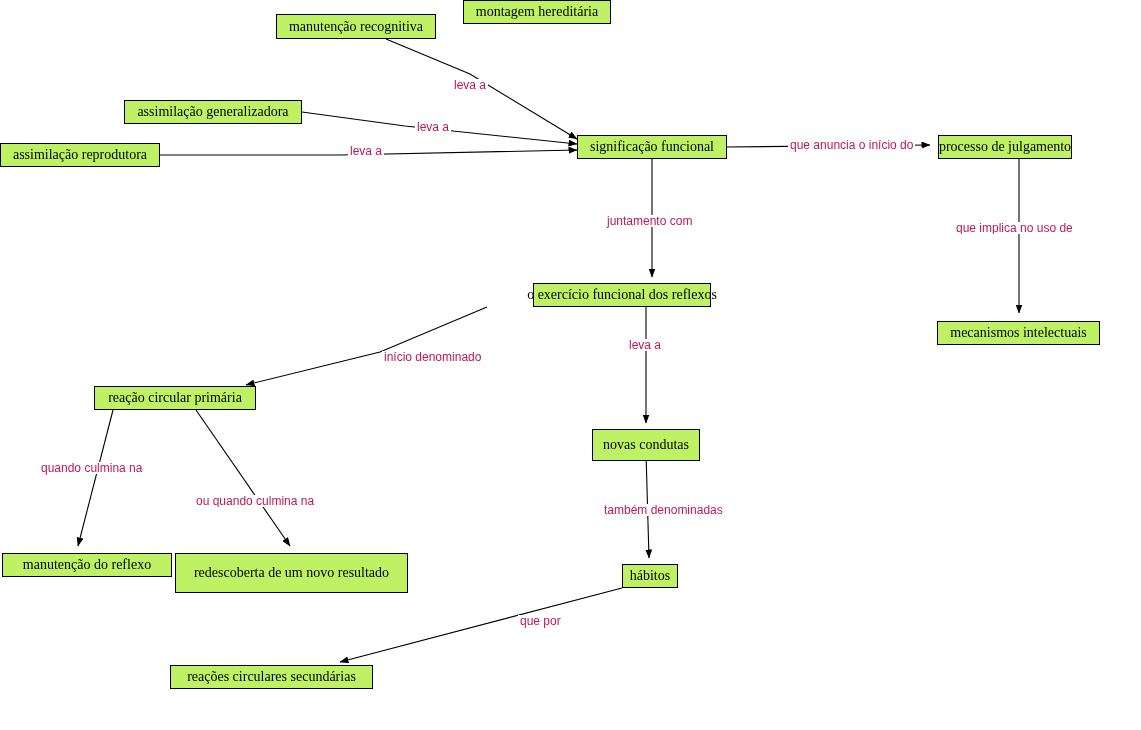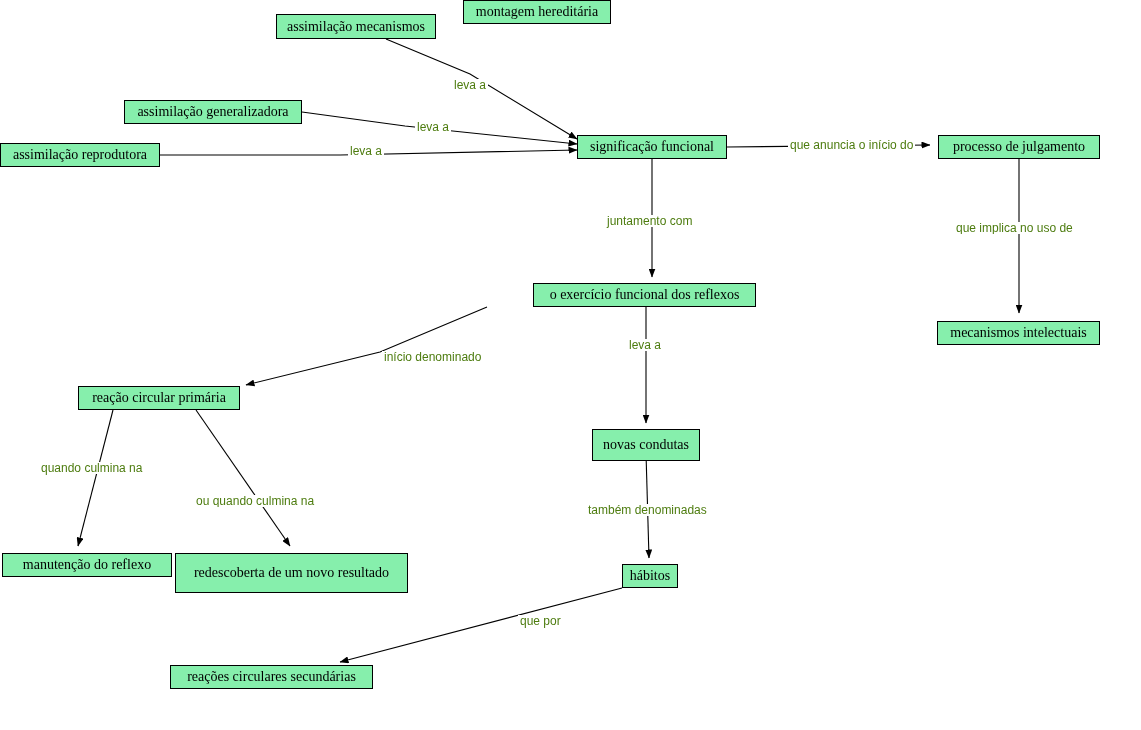--- a/index.html
+++ b/index.html
@@ -21,38 +21,38 @@
     left: 0;
     top: 0;
     width: 1141px;
     height: 730px;
     pointer-events: none;
   }
   .node {
     position: absolute;
     box-sizing: border-box;
     border: 1px solid #000000;
-    background: #86efac;
+    background: #bef264;
     font-family: "Liberation Serif", serif;
     font-size: 14px;
     line-height: 1;
     color: #000000;
     white-space: nowrap;
     display: flex;
     align-items: center;
     justify-content: center;
     padding: 0 2px;
     z-index: 2;
   }
   .link-label {
     position: absolute;
     font-family: "Liberation Sans", sans-serif;
     font-size: 12px;
     line-height: 1;
-    color: #4d7c0f;
+    color: #be185d;
     background: #ffffff;
     white-space: nowrap;
     padding: 0 2px;
     z-index: 3;
   }
   .link-label.clipped {
     overflow: hidden;
   }
 </style>
 </head>
@@ -76,43 +76,43 @@
         <path d="M 487 307 L 380 352 L 246 385" marker-end="url(#arrowhead)"></path>
         <path d="M 646 307 L 646 423" marker-end="url(#arrowhead)"></path>
         <path d="M 113 410 L 78 546" marker-end="url(#arrowhead)"></path>
         <path d="M 196 410 L 290 546" marker-end="url(#arrowhead)"></path>
         <path d="M 646 453 L 649 558" marker-end="url(#arrowhead)"></path>
         <path d="M 622 588 L 340 662" marker-end="url(#arrowhead)"></path>
       </g>
   </svg>
 
   <div id="nodes-layer">
-      <div class="node" style="left: 276px; top: 14px; width: 160px; height: 25px;">assimilação mecanismos</div>
+      <div class="node" style="left: 276px; top: 14px; width: 160px; height: 25px;">manutenção recognitiva</div>
       <div class="node" style="left: 463px; top: 0px; width: 148px; height: 24px;">montagem hereditária</div>
       <div class="node" style="left: 124px; top: 100px; width: 178px; height: 24px;">assimilação generalizadora</div>
       <div class="node" style="left: 0px; top: 143px; width: 160px; height: 24px;">assimilação reprodutora</div>
       <div class="node" style="left: 577px; top: 135px; width: 150px; height: 24px;">significação funcional</div>
-      <div class="node" style="left: 938px; top: 135px; width: 162px; height: 24px;">processo de julgamento</div>
+      <div class="node" style="left: 938px; top: 135px; width: 134px; height: 24px;">processo de julgamento</div>
       <div class="node" style="left: 937px; top: 321px; width: 163px; height: 24px;">mecanismos intelectuais</div>
-      <div class="node" style="left: 533px; top: 283px; width: 223px; height: 24px;">o exercício funcional dos reflexos</div>
-      <div class="node" style="left: 78px; top: 386px; width: 162px; height: 24px;">reação circular primária</div>
+      <div class="node" style="left: 533px; top: 283px; width: 178px; height: 24px;">o exercício funcional dos reflexos</div>
+      <div class="node" style="left: 94px; top: 386px; width: 162px; height: 24px;">reação circular primária</div>
       <div class="node" style="left: 592px; top: 429px; width: 108px; height: 32px;">novas condutas</div>
       <div class="node" style="left: 2px; top: 553px; width: 170px; height: 24px;">manutenção do reflexo</div>
       <div class="node" style="left: 175px; top: 553px; width: 233px; height: 40px;">redescoberta de um novo resultado</div>
       <div class="node" style="left: 622px; top: 564px; width: 56px; height: 24px;">hábitos</div>
       <div class="node" style="left: 170px; top: 665px; width: 203px; height: 24px;">reações circulares secundárias</div>
     </div>
   <div id="labels-layer">
       <div class="link-label" style="left: 452px; top: 79px;">leva a</div>
       <div class="link-label" style="left: 415px; top: 121px;">leva a</div>
       <div class="link-label" style="left: 348px; top: 145px;">leva a</div>
       <div class="link-label" style="left: 788px; top: 139px;">que anuncia o início do</div>
       <div class="link-label clipped" style="left: 954px; top: 222px; width: 138px;">que implica no uso de</div>
       <div class="link-label" style="left: 605px; top: 215px; text-align: center;">juntamento com</div>
       <div class="link-label clipped" style="left: 382px; top: 351px; width: 122px;">início denominado</div>
       <div class="link-label" style="left: 627px; top: 339px;">leva a</div>
       <div class="link-label" style="left: 39px; top: 462px;">quando culmina na</div>
       <div class="link-label clipped" style="left: 194px; top: 495px; width: 124px;">ou quando culmina na</div>
-      <div class="link-label clipped" style="left: 586px; top: 504px; width: 130px;">também denominadas</div>
+      <div class="link-label clipped" style="left: 602px; top: 504px; width: 130px;">também denominadas</div>
       <div class="link-label" style="left: 482px; top: 615px; margin-left: 36px;">que por</div>
     </div>
 
 </div>
 
 </body></html>

